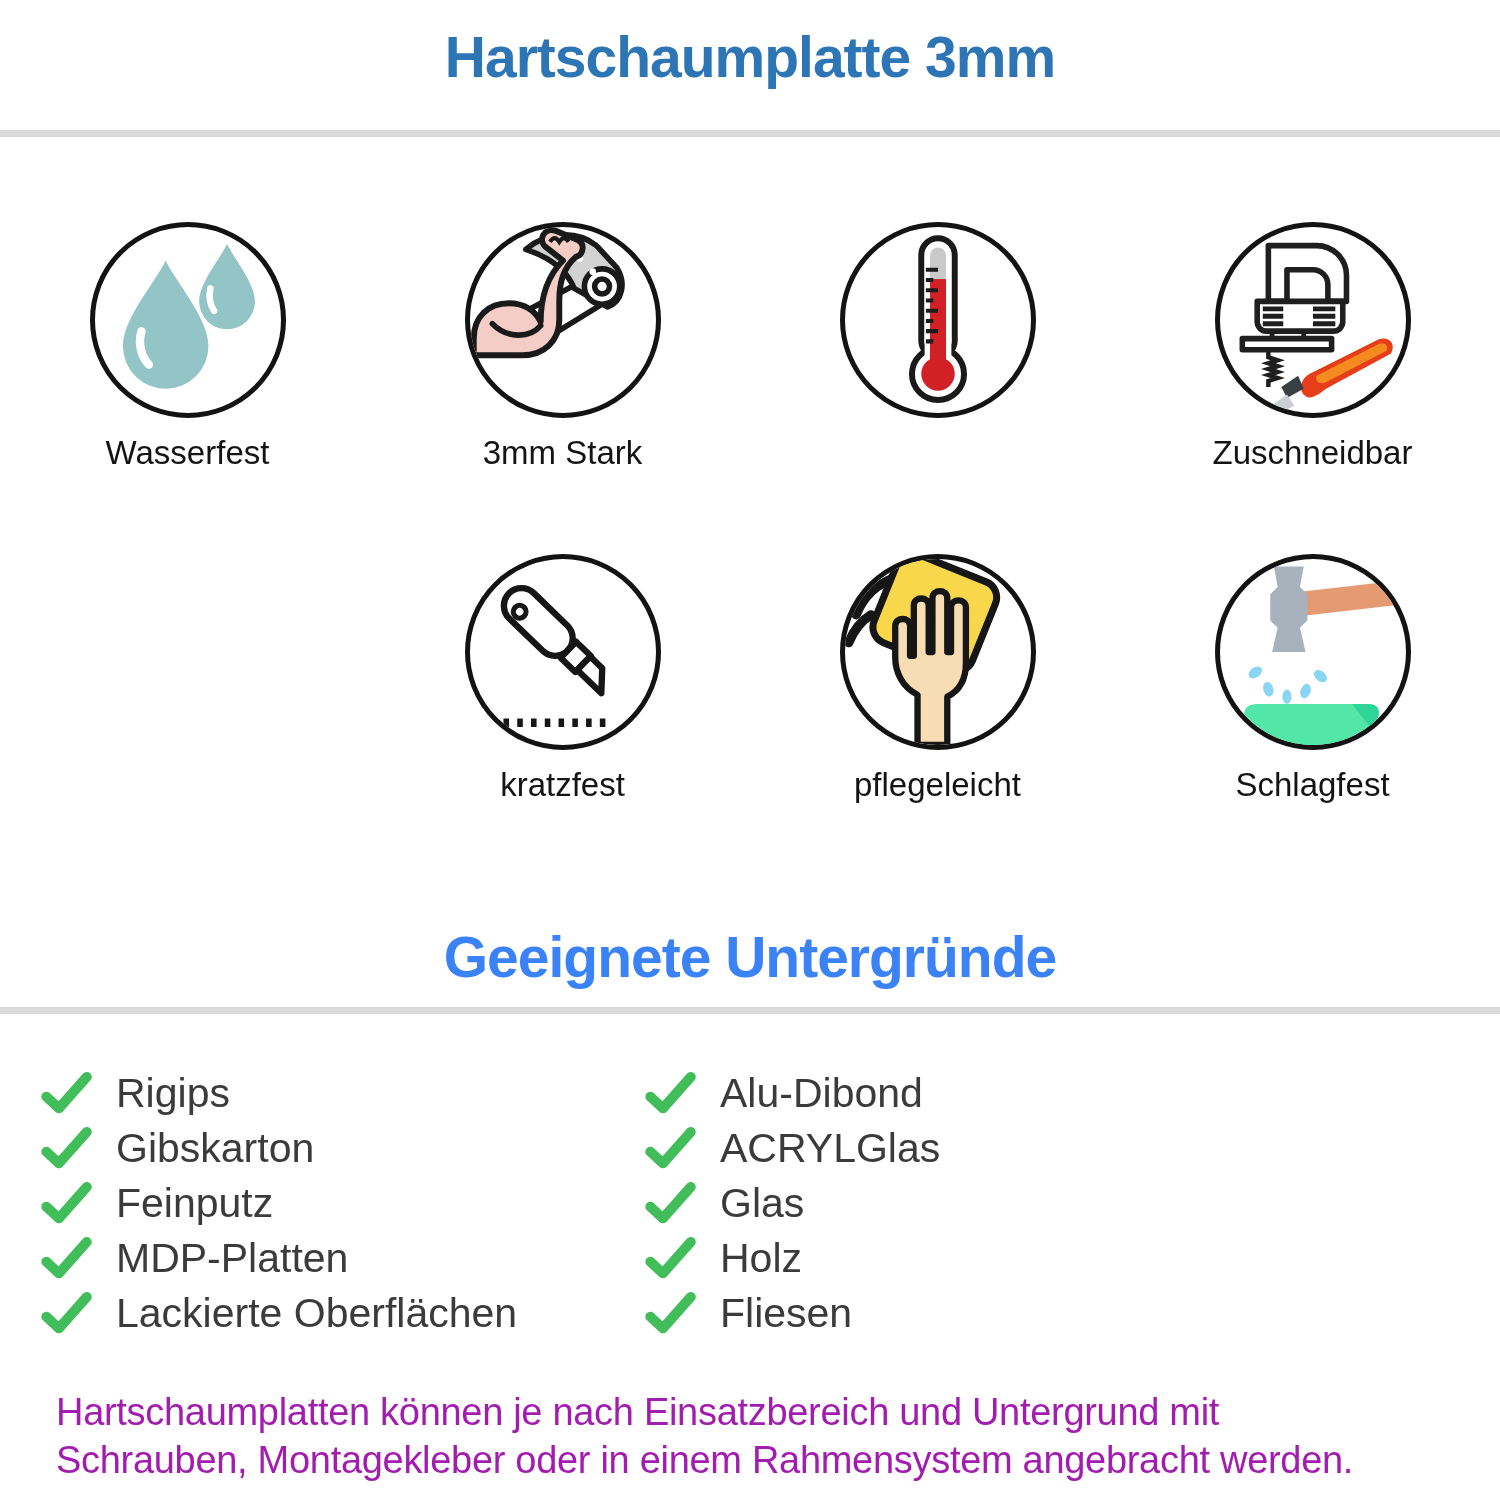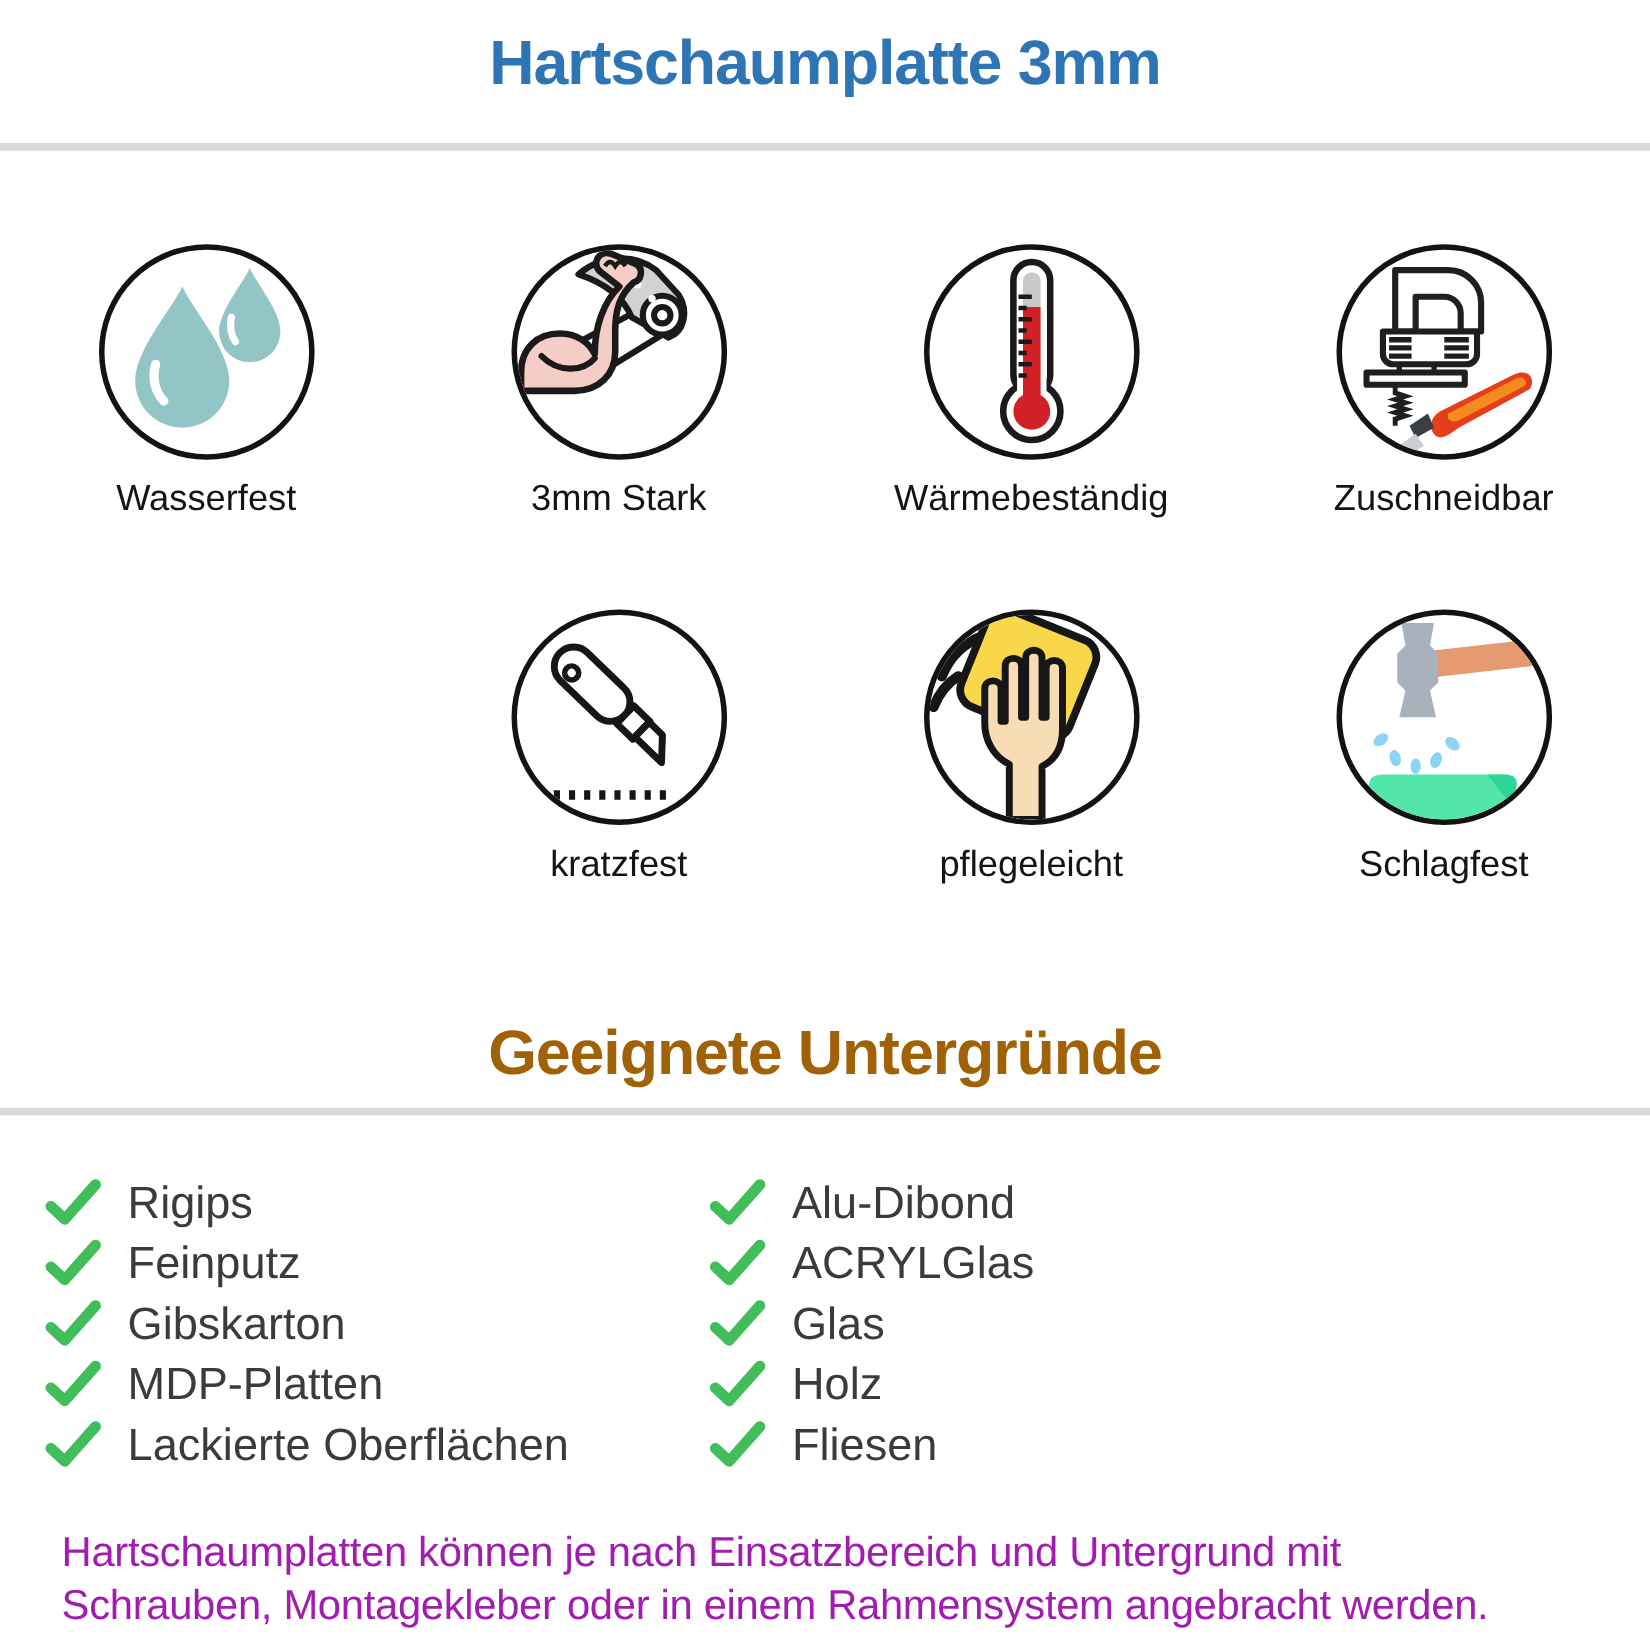--- a/index.html
+++ b/index.html
@@ -19,21 +19,21 @@
   #features-row2{top:554px;justify-content:flex-end;}
   .feature{width:25%;display:flex;flex-direction:column;align-items:center;}
   .icon-circle{
     box-sizing:border-box;width:196px;height:196px;border:5px solid #131313;
     border-radius:50%;background:#fff;overflow:hidden;position:relative;flex:none;
   }
   .icon-circle svg{position:absolute;left:0;top:0;width:100%;height:100%;}
   .feature-label{margin-top:16px;font-size:33px;line-height:38px;color:#141414;}
   .subheading{
     position:absolute;top:924px;left:0;width:100%;margin:0;text-align:center;
-    font-size:57px;font-weight:700;letter-spacing:-1px;color:#a16207;
+    font-size:57px;font-weight:700;letter-spacing:-1px;color:#3b82f6;
   }
   .substrates{position:absolute;top:1066px;left:40px;display:flex;gap:14px;}
   .sub-col{display:flex;flex-direction:column;}
   #sub-col1{width:590px;}
   #sub-col2{width:425px;}
   #sub-col3{width:440px;}
   .sub-item{display:flex;align-items:center;height:55px;}
   .check{width:54px;height:54px;margin-right:22px;flex:none;}
   .sub-label{font-size:41px;color:#3b3b3b;white-space:nowrap;}
   .footer{
@@ -99,21 +99,20 @@
             <line x1="43.5" y1="28.5" x2="47.5" y2="28.5"></line>
             <line x1="43.5" y1="34" x2="50" y2="34"></line>
             <line x1="43.5" y1="39.5" x2="47.5" y2="39.5"></line>
             <line x1="43.5" y1="45" x2="50" y2="45"></line>
             <line x1="43.5" y1="50.5" x2="47.5" y2="50.5"></line>
             <line x1="43.5" y1="56" x2="50" y2="56"></line>
             <line x1="43.5" y1="61.5" x2="47.5" y2="61.5"></line>
           </g>
         </svg>
       </div>
-      <span class="feature-label">Wärmebeständig</span>
     </div>
 
     <div class="feature">
       <div class="icon-circle">
         <svg viewBox="0 0 100 100">
           <g fill="#ffffff" stroke="#1f1f1f" stroke-width="3" stroke-linejoin="round">
             <path d="M26 10 H52 A16 16 0 0 1 68 26 V40 H58 V31 A8 8 0 0 0 50 23 H36 V40 H26 Z"></path>
             <path d="M20 40 H66 V51 A5 5 0 0 1 61 56 H25 A5 5 0 0 1 20 51 Z"></path>
             <path d="M12 60 H60 V66 H12 Z"></path>
           </g>
@@ -196,27 +195,27 @@
       <div class="sub-item">
         <svg class="check" viewBox="0 0 60 60">
             <path d="M7 33 L21 46 L52 11" fill="none" stroke="#41bd59" stroke-width="11" stroke-linecap="round" stroke-linejoin="round"></path>
           </svg>
         <span class="sub-label">Rigips</span>
       </div>
       <div class="sub-item">
         <svg class="check" viewBox="0 0 60 60">
             <path d="M7 33 L21 46 L52 11" fill="none" stroke="#41bd59" stroke-width="11" stroke-linecap="round" stroke-linejoin="round"></path>
           </svg>
+        <span class="sub-label">Gibskarton</span>
+      </div>
+      <div class="sub-item">
+        <svg class="check" viewBox="0 0 60 60">
+            <path d="M7 33 L21 46 L52 11" fill="none" stroke="#41bd59" stroke-width="11" stroke-linecap="round" stroke-linejoin="round"></path>
+          </svg>
         <span class="sub-label">Feinputz</span>
-      </div>
-      <div class="sub-item">
-        <svg class="check" viewBox="0 0 60 60">
-            <path d="M7 33 L21 46 L52 11" fill="none" stroke="#41bd59" stroke-width="11" stroke-linecap="round" stroke-linejoin="round"></path>
-          </svg>
-        <span class="sub-label">Gibskarton</span>
       </div>
       <div class="sub-item">
         <svg class="check" viewBox="0 0 60 60">
             <path d="M7 33 L21 46 L52 11" fill="none" stroke="#41bd59" stroke-width="11" stroke-linecap="round" stroke-linejoin="round"></path>
           </svg>
         <span class="sub-label">MDP-Platten</span>
       </div>
       <div class="sub-item">
         <svg class="check" viewBox="0 0 60 60">
             <path d="M7 33 L21 46 L52 11" fill="none" stroke="#41bd59" stroke-width="11" stroke-linecap="round" stroke-linejoin="round"></path>

